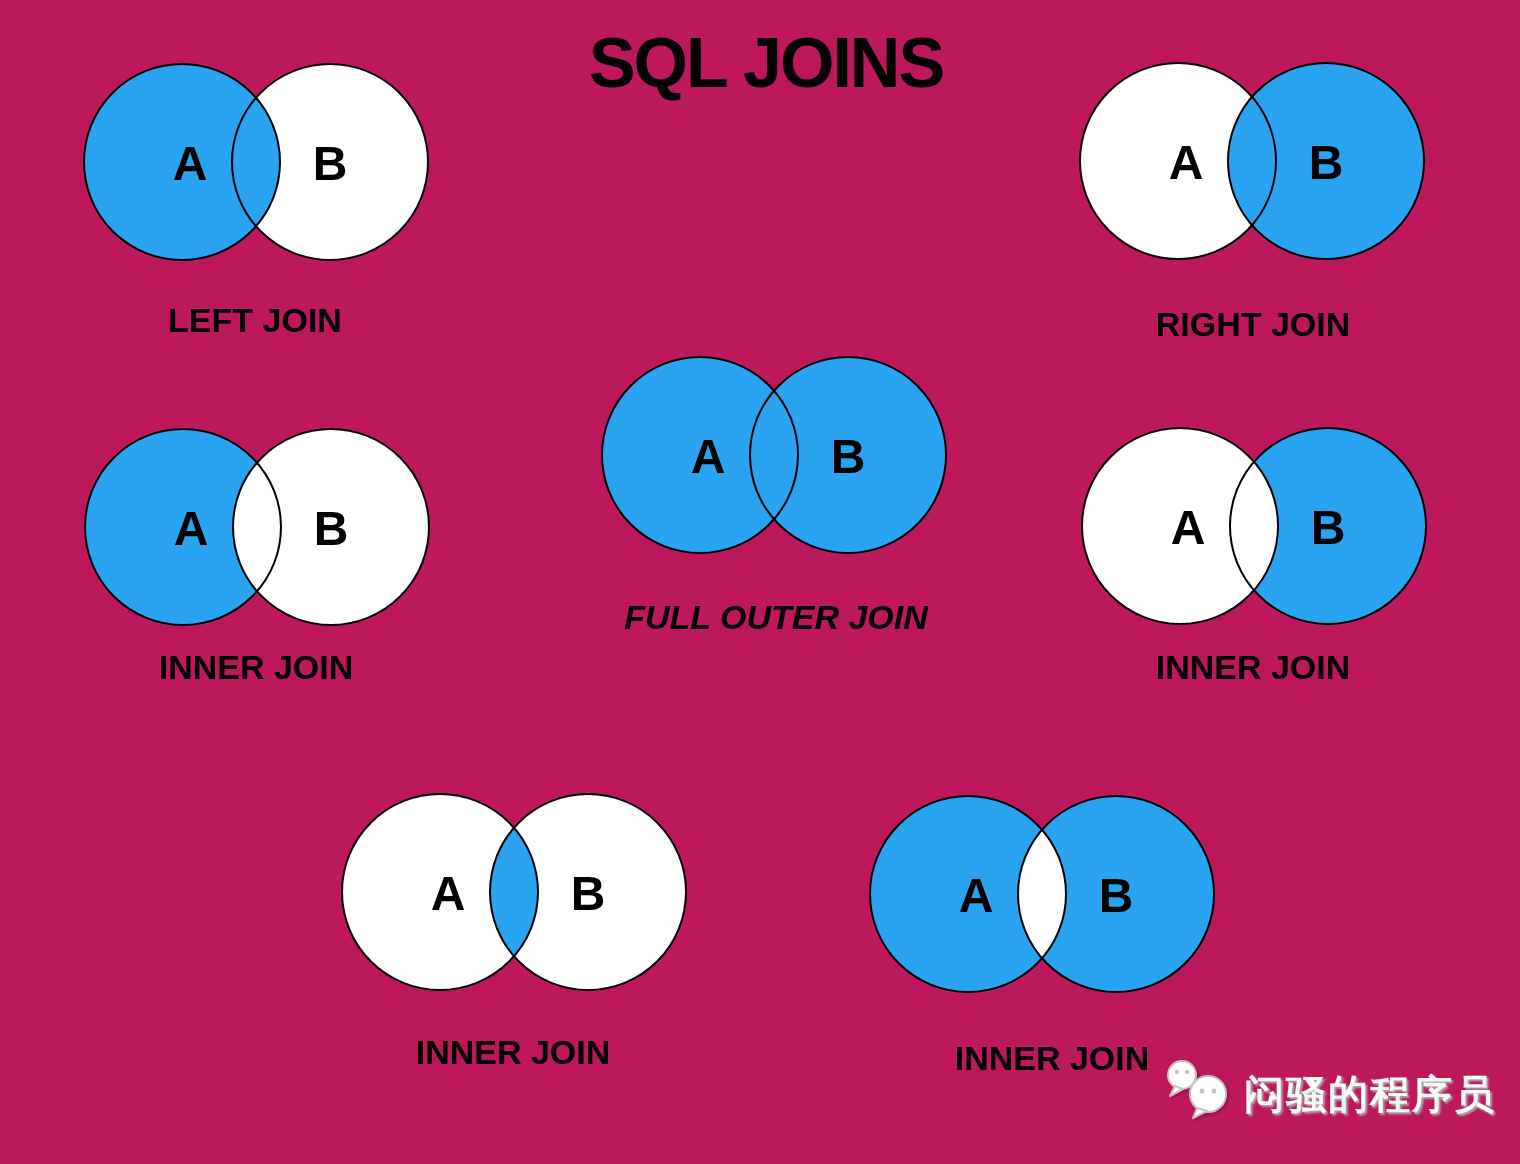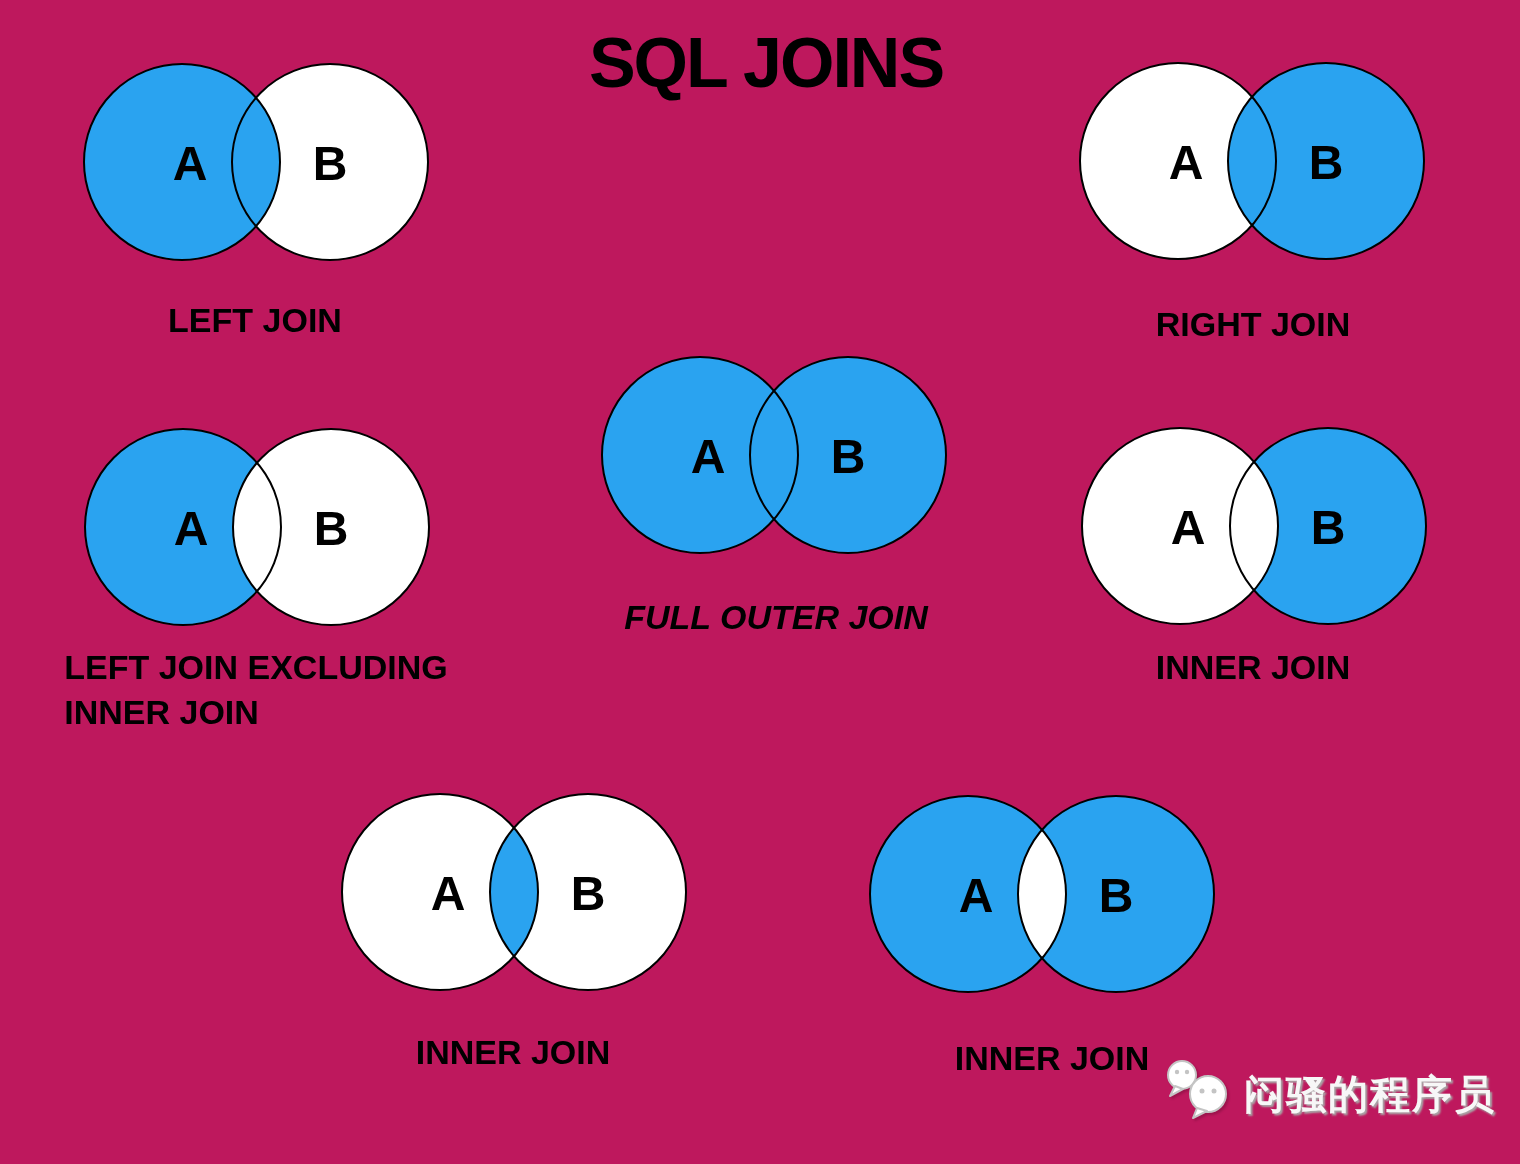--- a/index.html
+++ b/index.html
@@ -76,21 +76,20 @@
           </defs>
           <circle cx="100" cy="100" r="98" fill="#2aa3f0"></circle>
           <circle cx="248" cy="100" r="98" fill="#ffffff"></circle>
           <circle cx="248" cy="100" r="98" fill="#ffffff" clip-path="url(#lens-2)"></circle>
           <circle cx="100" cy="100" r="98" fill="none" stroke="#000000" stroke-width="2"></circle>
           <circle cx="248" cy="100" r="98" fill="none" stroke="#000000" stroke-width="2"></circle>
           <text x="108" y="101" text-anchor="middle" dominant-baseline="central" font-size="48" font-weight="bold" fill="#000000" font-family="&quot;Liberation Sans&quot;, sans-serif">A</text>
           <text x="248" y="101" text-anchor="middle" dominant-baseline="central" font-size="48" font-weight="bold" fill="#000000" font-family="&quot;Liberation Sans&quot;, sans-serif">B</text>
         </svg></div>
       <div class="join-label" style="left: 256px; top: 645px;">
-        <div>LEFT JOIN EXCLUDING</div>
         <div>INNER JOIN</div>
       </div>
       <div class="venn" style="left: 600px; top: 355px;"><svg width="348" height="200" viewBox="0 0 348 200">
           <defs>
             <clipPath id="lens-3">
               <circle cx="100" cy="100" r="98"></circle>
             </clipPath>
           </defs>
           <circle cx="100" cy="100" r="98" fill="#2aa3f0"></circle>
           <circle cx="248" cy="100" r="98" fill="#2aa3f0"></circle>

